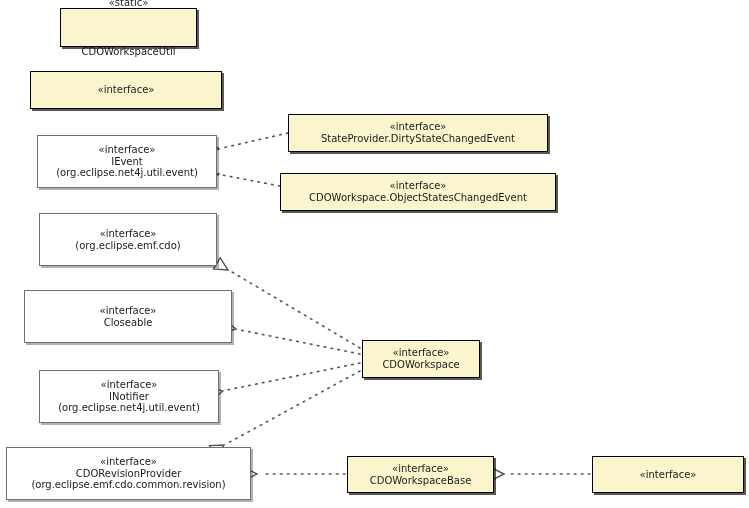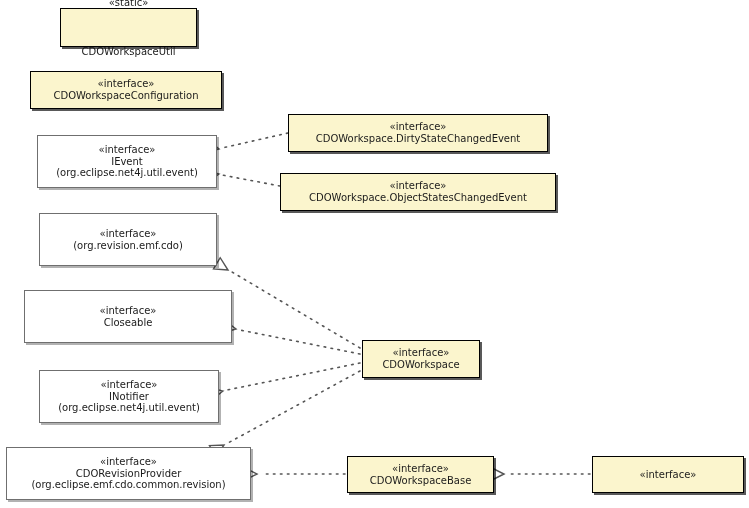--- a/index.html
+++ b/index.html
@@ -100,38 +100,37 @@
       </g>
     </svg>
 
   <div id="nodes-layer">
       <div class="uml-box highlight" style="left: 60px; top: 8px; width: 137px; height: 39px; gap: 37px;">
         <div class="stereotype">«static»</div>
         <div class="cls-name">CDOWorkspaceUtil</div>
       </div>
       <div class="uml-box highlight" style="left: 30px; top: 71px; width: 192px; height: 38px;">
         <div class="stereotype">«interface»</div>
-        <div class="cls-name">CDOWorkspaceConfiguration</div>
       </div>
       <div class="uml-box plain" style="left: 37px; top: 135px; width: 180px; height: 53px;">
         <div class="stereotype">«interface»</div>
         <div class="cls-name">IEvent</div>
         <div class="pkg-name">(org.eclipse.net4j.util.event)</div>
       </div>
       <div class="uml-box highlight" style="left: 288px; top: 114px; width: 260px; height: 38px;">
         <div class="stereotype">«interface»</div>
-        <div class="cls-name">CDOWorkspace.DirtyStateChangedEvent</div>
+        <div class="cls-name">StateProvider.DirtyStateChangedEvent</div>
       </div>
       <div class="uml-box highlight" style="left: 280px; top: 173px; width: 276px; height: 38px;">
         <div class="stereotype">«interface»</div>
         <div class="cls-name">CDOWorkspace.ObjectStatesChangedEvent</div>
       </div>
       <div class="uml-box plain" style="left: 39px; top: 213px; width: 178px; height: 53px;">
         <div class="stereotype">«interface»</div>
-        <div class="pkg-name">(org.revision.emf.cdo)</div>
+        <div class="pkg-name">(org.eclipse.emf.cdo)</div>
       </div>
       <div class="uml-box plain" style="left: 24px; top: 290px; width: 208px; height: 53px;">
         <div class="stereotype">«interface»</div>
         <div class="cls-name">Closeable</div>
       </div>
       <div class="uml-box plain" style="left: 39px; top: 370px; width: 180px; height: 53px;">
         <div class="stereotype">«interface»</div>
         <div class="cls-name">INotifier</div>
         <div class="pkg-name">(org.eclipse.net4j.util.event)</div>
       </div>

